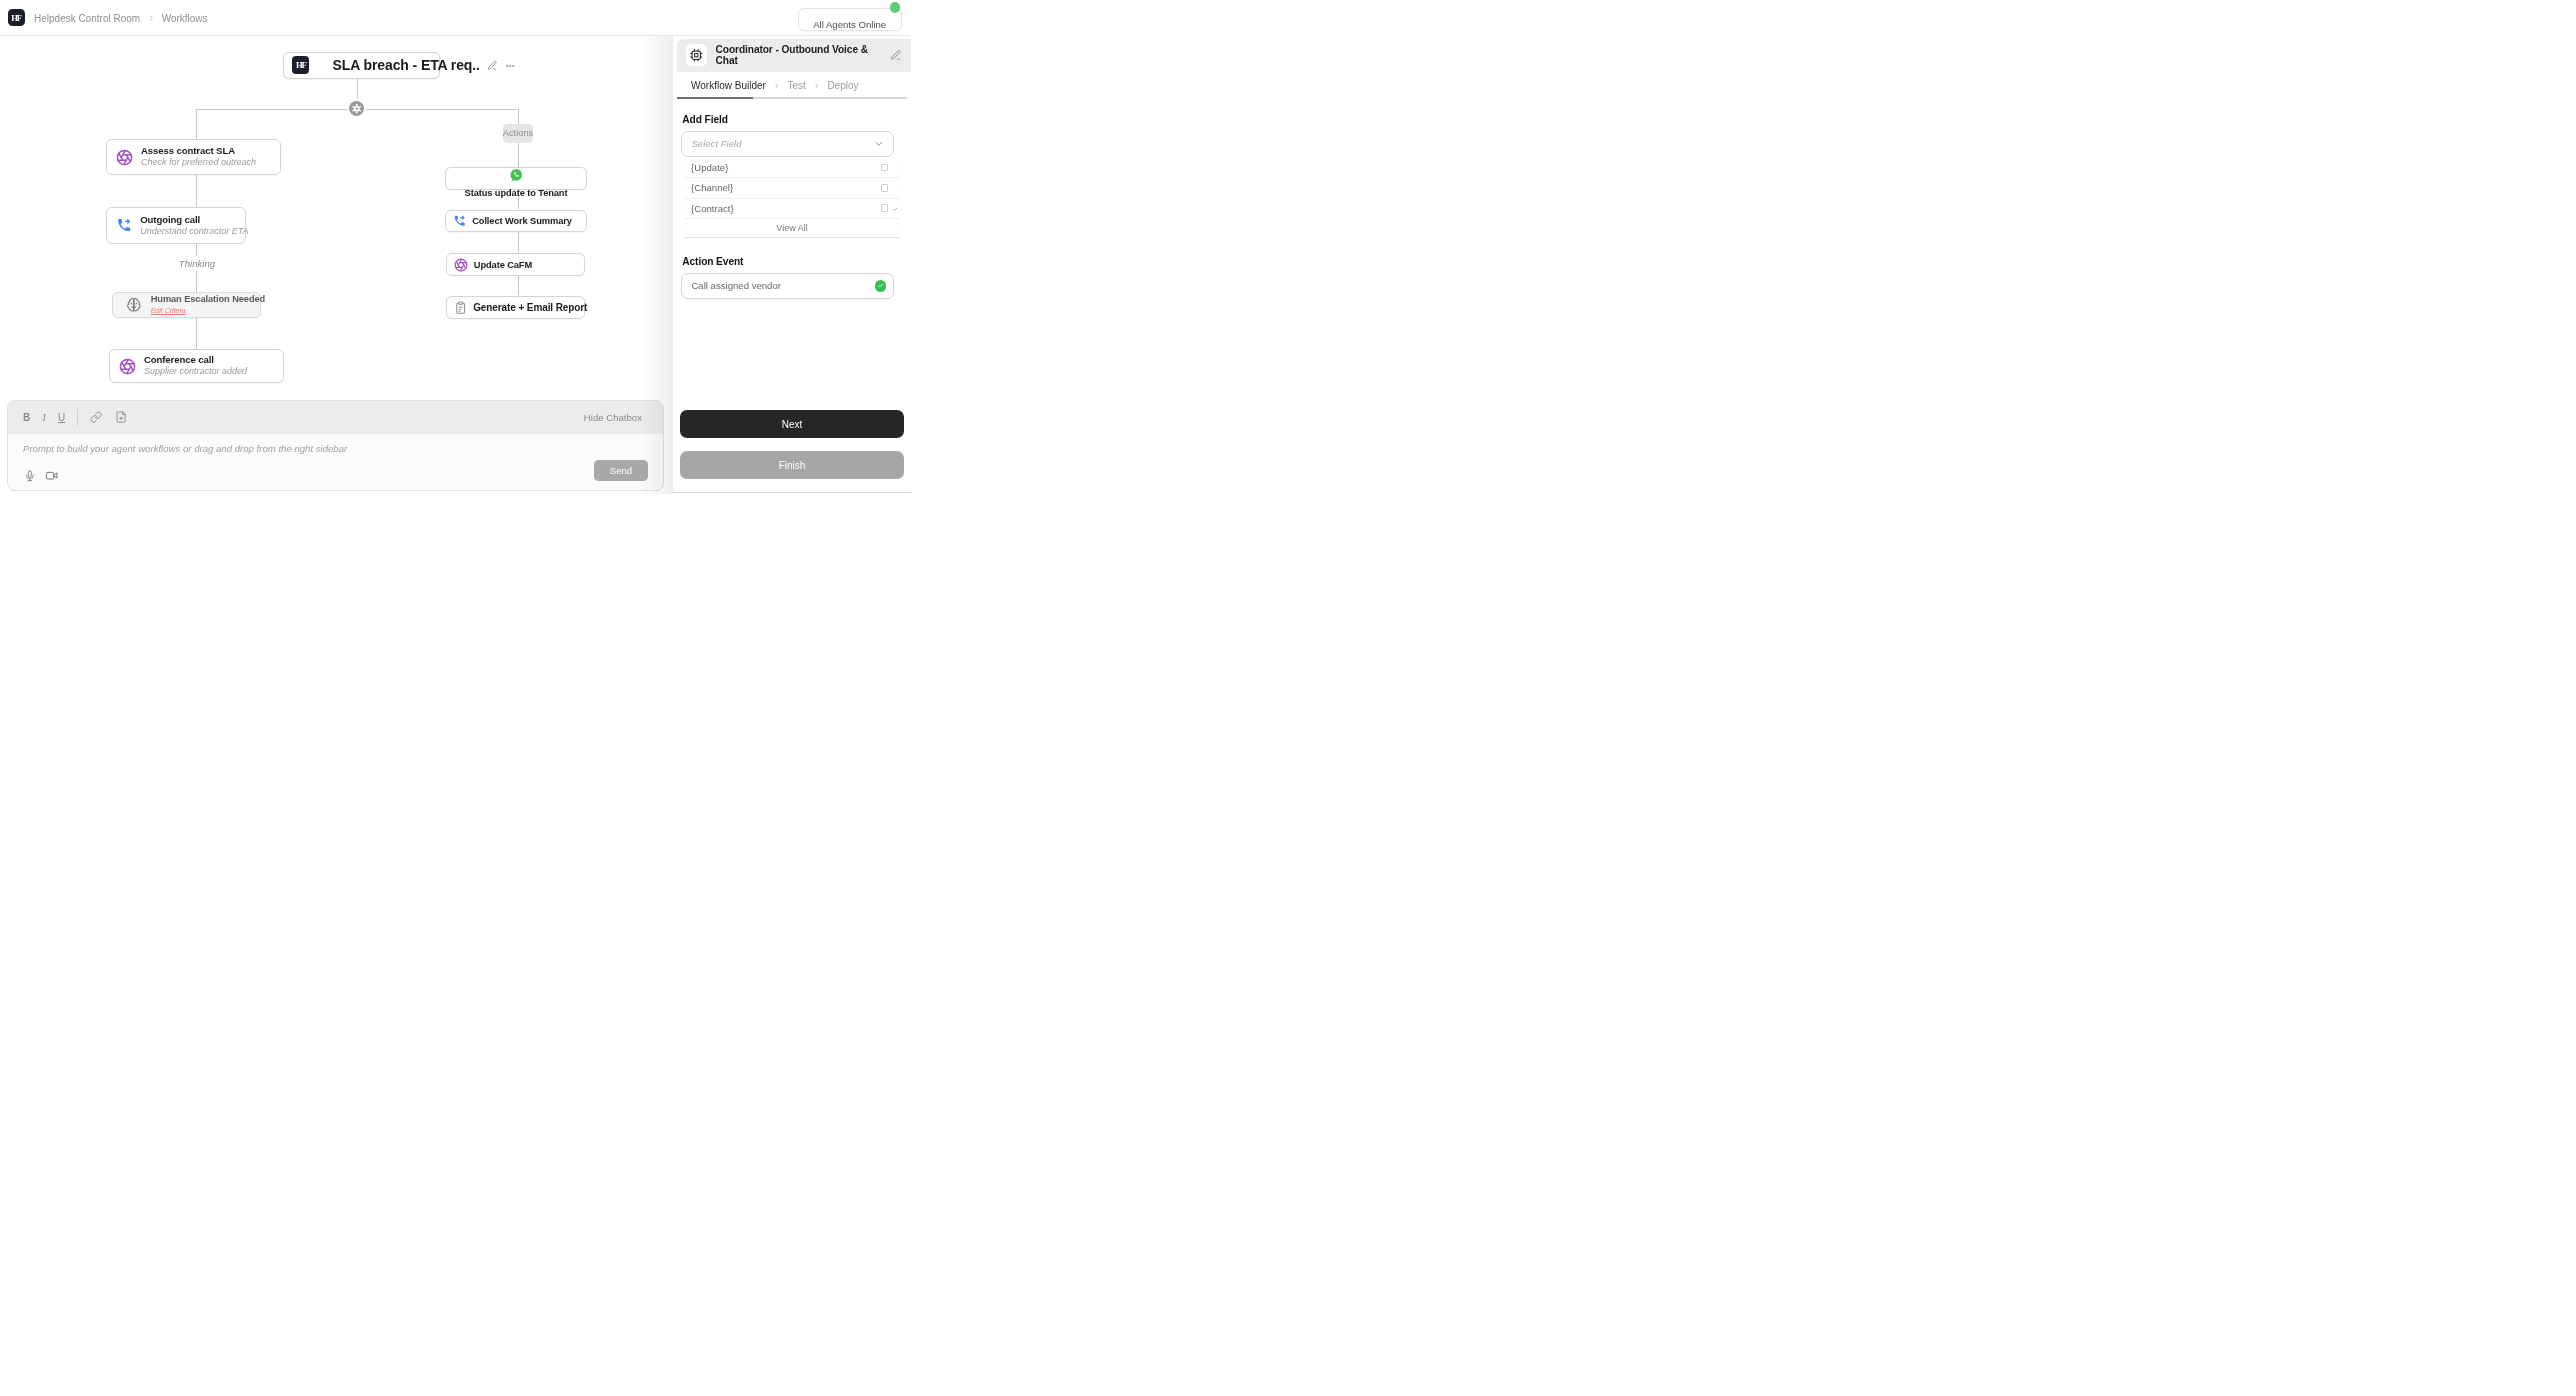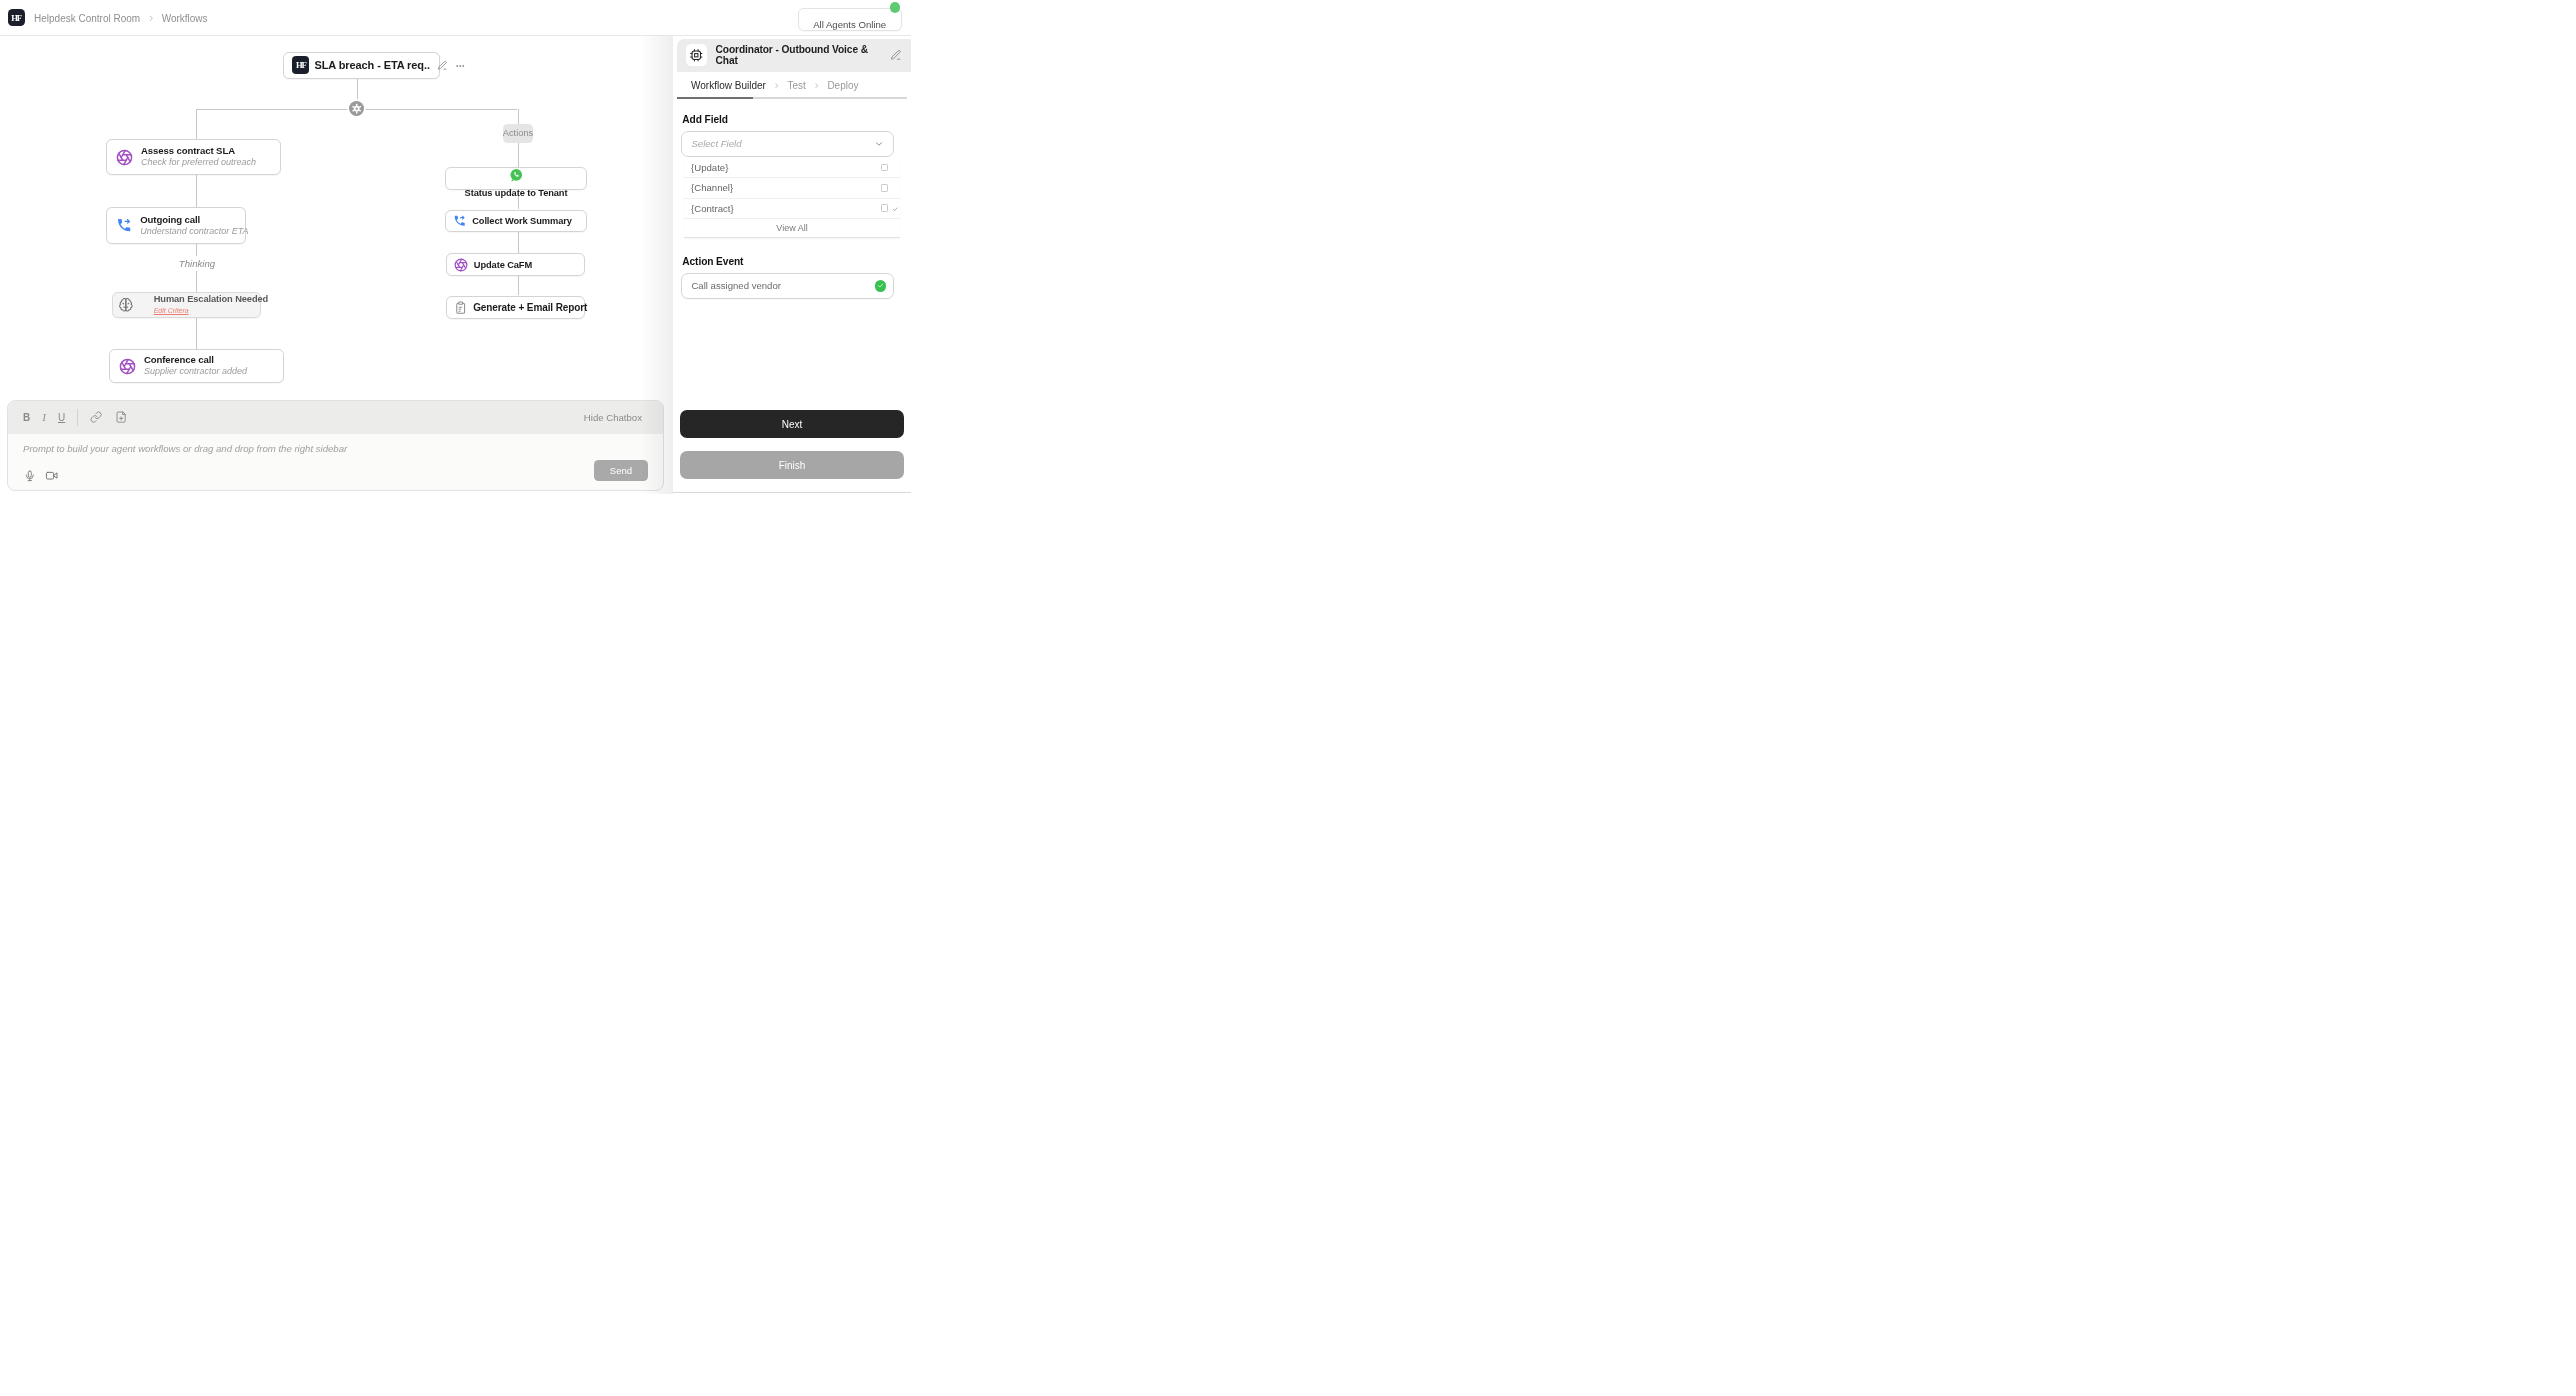--- a/index.html
+++ b/index.html
@@ -196,21 +196,21 @@
     <div class="gear-wrap">
       <div class="gear">
         <svg width="13.4" height="13.4" viewBox="0 0 24 24">
             <use href="#ic-gear"></use>
           </svg>
       </div>
     </div>
 
     <div class="node" style="left:283px; top:15.7px; width:157px; height:27px; padding:0 8.1px;">
       <div class="hf-mini nicon">HF</div>
-      <span class="ntitle" style="margin-left:5px; font-size:11px;">SLA breach - ETA req..</span>
+      <span class="ntitle" style="margin-left:23px; font-size:14px;">SLA breach - ETA req..</span>
       <span class="root-extra">
         <span style="display:flex;">
             <svg width="11" height="11" viewBox="0 0 24 24">
               <use href="#ic-pen"></use>
             </svg>
           </span>
         <span style="font-size:7px; letter-spacing:0.6px;">•••</span>
       </span>
     </div>
 
@@ -235,21 +235,21 @@
           </svg>
         </span>
       <span class="ntext">
         <span class="ntitle">Outgoing call</span>
         <span class="nsub">Understand contractor ETA</span>
       </span>
     </div>
 
     <div class="thinking">Thinking</div>
 
-    <div class="node esc-node" style="left:112px; top:256px; width:149px; height:25.6px; padding:0 5px; gap:20px;">
+    <div class="node esc-node" style="left:112px; top:256px; width:149px; height:25.6px; padding:0 13px; gap:9px;">
       <span class="nicon">
           <svg width="15.7" height="15.7" viewBox="0 0 24 24">
             <use href="#ic-brain"></use>
           </svg>
         </span>
       <span class="ntext">
         <span class="esc-title">Human Escalation Needed</span>
         <span class="esc-link">Edit Critera</span>
       </span>
     </div>

